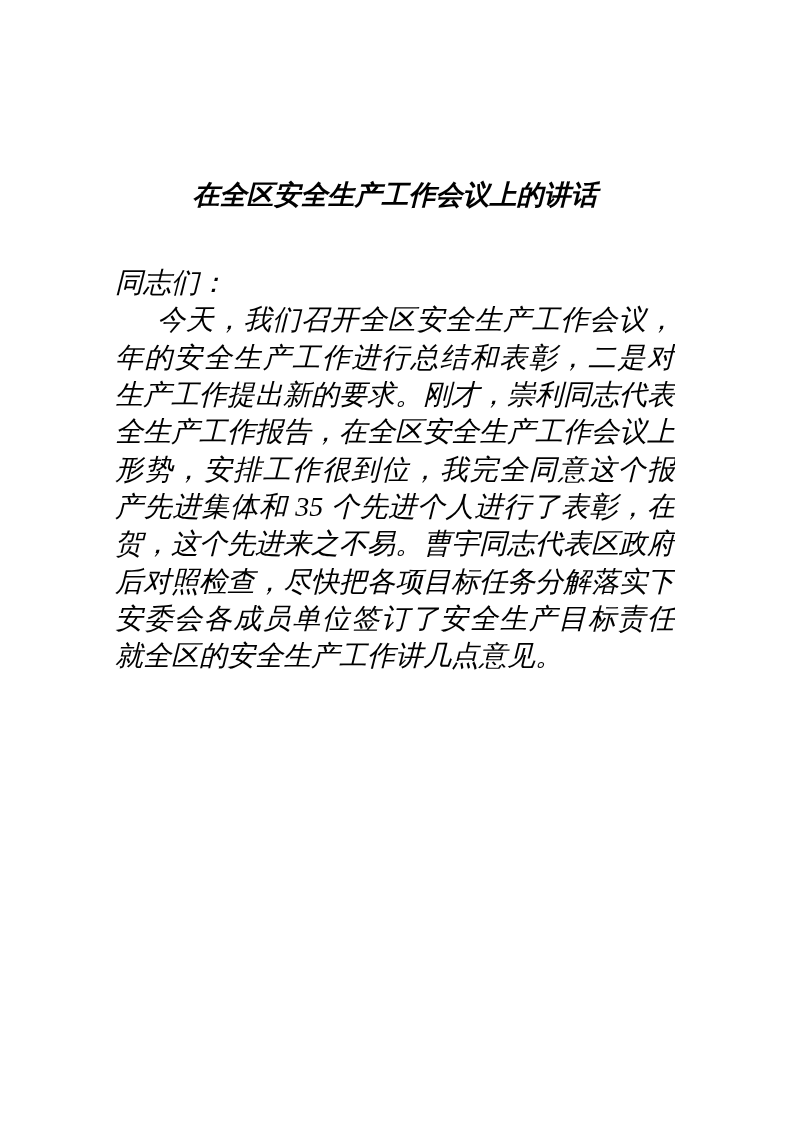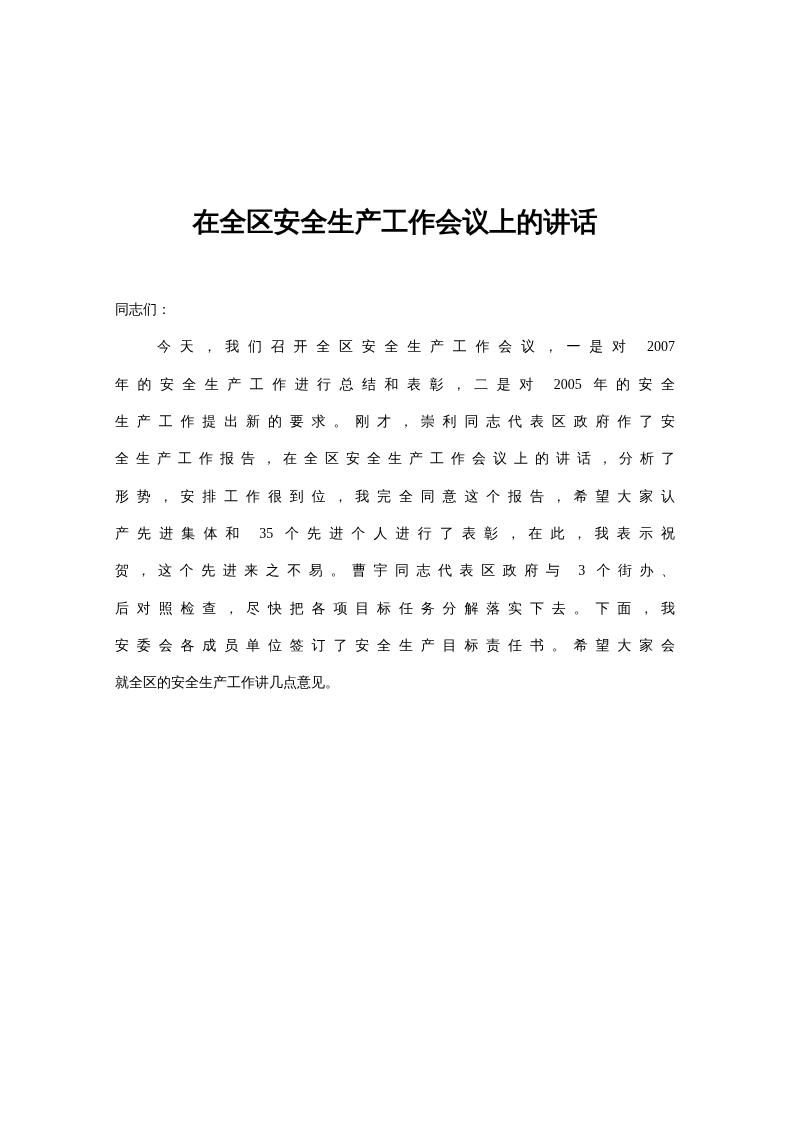--- a/index.html
+++ b/index.html
@@ -12,38 +12,39 @@
     width: 793px;
     height: 1122px;
     background: #ffffff;
     overflow: hidden;
     color: #000000;
     font-family: "Liberation Serif", "DejaVu Serif", serif;
   }
   .content {
     position: absolute;
     left: 115px;
-    top: 201px;
+    top: 174px;
     width: 560px;
+    font-style: italic;
   }
   .doc-title {
     margin: 0 0 48px 0;
     font-family: "Liberation Sans", "DejaVu Sans", sans-serif;
     font-weight: bold;
     font-size: 27px;
     line-height: 42px;
     text-align: center;
     white-space: nowrap;
   }
   .block {
     margin: 0;
     padding: 0;
   }
   .line {
-    font-size: 14px;
+    font-size: 28px;
     line-height: 37.33px;
     height: 37.33px;
     text-align: justify;
     text-justify: inter-character;
     overflow: hidden;
   }
   .line.fill {
     text-align-last: justify;
   }
   .line.indent {

